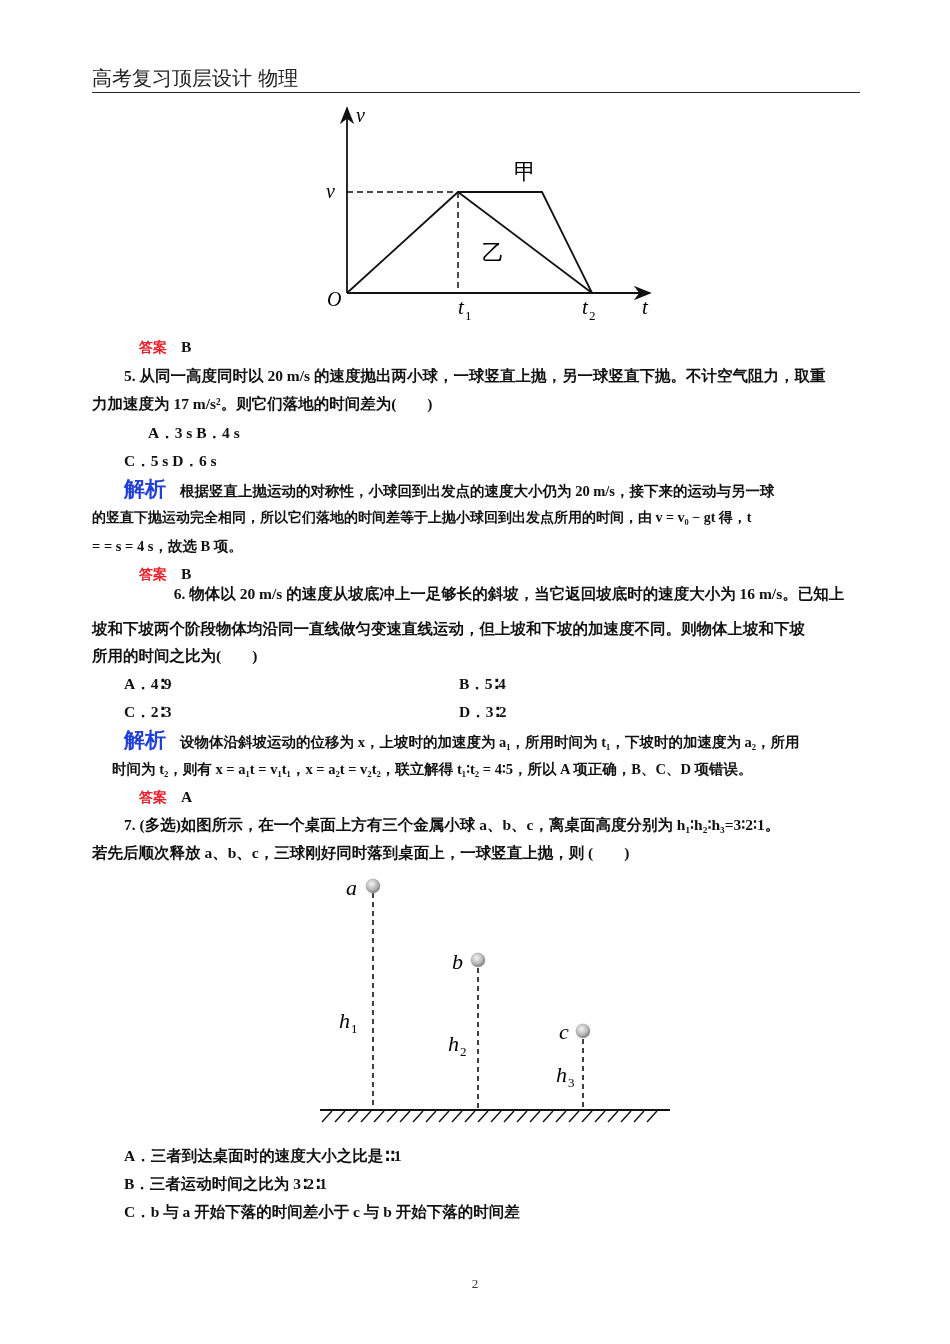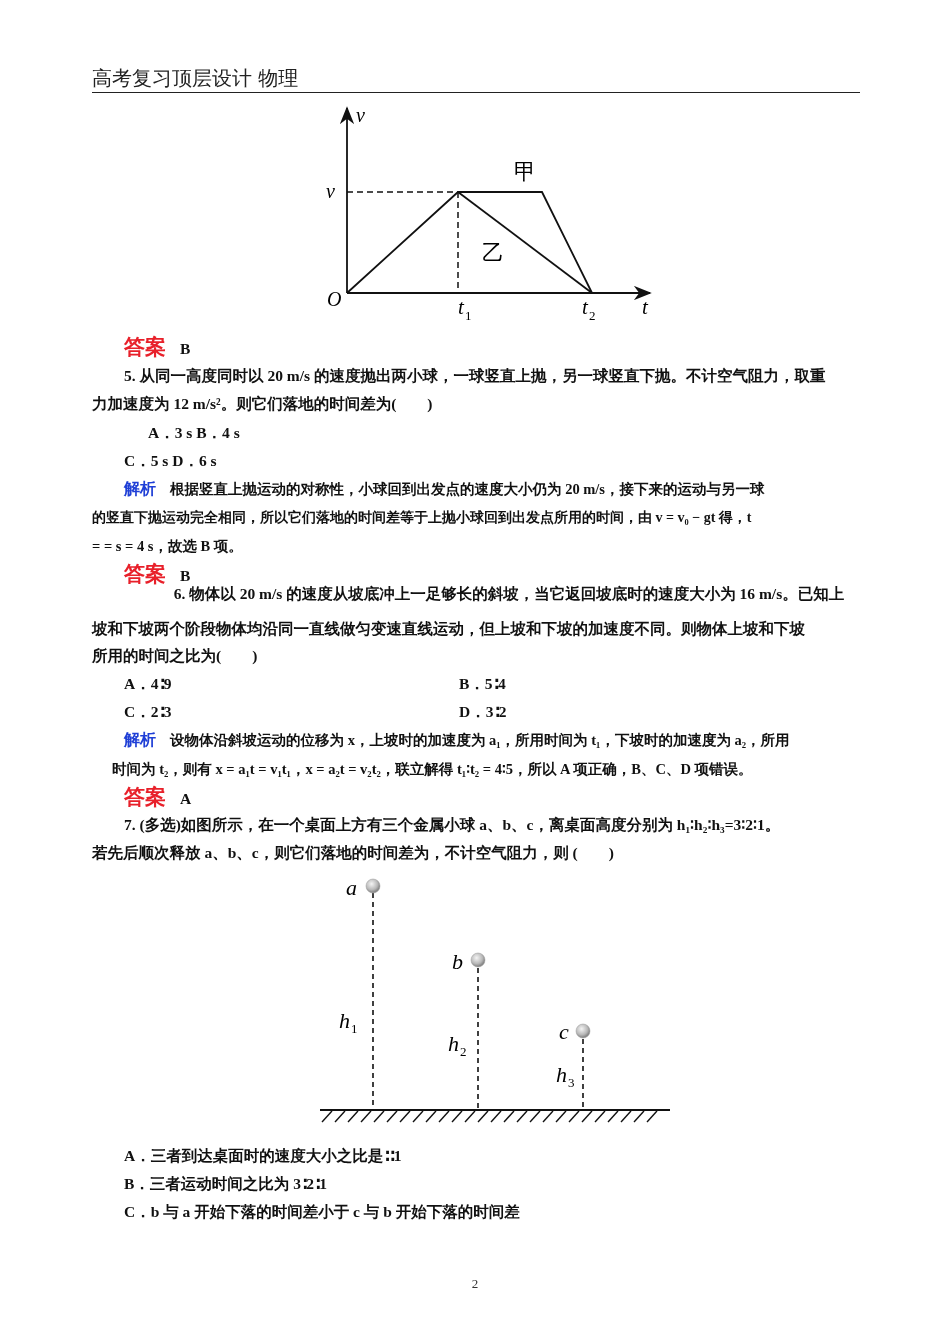--- a/index.html
+++ b/index.html
@@ -5,22 +5,22 @@
   html, body { margin: 0; padding: 0; background: #ffffff; }
   body { width: 950px; height: 1344px; position: relative; overflow: hidden;
          font-family: "Liberation Serif", "DejaVu Serif", serif; color: #111; }
   .header { position: absolute; left: 92px; top: 64px; width: 768px; height: 28px;
             border-bottom: 1.5px solid #222; }
   .header-title { font-family: "DejaVu Sans", sans-serif; font-size: 20px; color: #222;
                   letter-spacing: 0px; line-height: 28px; }
   .line { position: absolute; left: 92px; width: 770px; font-size: 15.5px; font-weight: bold;
           line-height: 20px; white-space: nowrap; }
   .indent { left: 124px; }
-  .ans-label { color: #e8202a; font-family: "DejaVu Sans", sans-serif; font-weight: bold; font-size: 21px; }
-  .ana-label { color: #1f3fd6; font-family: Liberation Mono, monospace; font-weight: bold; font-size: 16px; }
+  .ans-label { color: #e8202a; font-family: "DejaVu Sans", sans-serif; font-weight: bold; font-size: 14px; margin-left: 15px; }
+  .ana-label { color: #1f3fd6; font-family: Liberation Serif, serif; font-weight: bold; font-size: 21px; }
   .gap { display: inline-block; width: 14px; }
   .page-num { position: absolute; left: 0; width: 950px; top: 1276px; text-align: center;
               font-size: 13px; color: #333; font-family: "Liberation Serif", serif; }
   svg text { font-family: "Liberation Serif", serif; }
 </style>
 </head>
 <body>
 
 <div class="header">
   <span class="header-title">高考复习顶层设计  物理</span>
@@ -52,21 +52,21 @@
   <text x="269" y="220" font-size="13">2</text>
   <text x="194" y="79" font-size="22" style="font-family:'DejaVu Sans',sans-serif">甲</text>
   <text x="162" y="160" font-size="22" style="font-family:'DejaVu Sans',sans-serif">乙</text>
 </svg>
 
 <div class="line indent" style="top:337px;">
   <span class="ans-label">答案</span><span class="gap"></span><span>B</span>
 </div>
 
 <div class="line indent" style="top:366px;">5. 从同一高度同时以 20 m/s 的速度抛出两小球，一球竖直上抛，另一球竖直下抛。不计空气阻力，取重</div>
-<div class="line" style="top:394px;">力加速度为 12 m/s²。则它们落地的时间差为(　　)</div>
+<div class="line" style="top:394px;">力加速度为 17 m/s²。则它们落地的时间差为(　　)</div>
 <div class="line indent" style="top:423px;margin-left:24px;">
   <span>A．3 s</span>
   <span>B．4 s</span>
 </div>
 <div class="line indent" style="top:451px;">
   <span>C．5 s</span>
   <span>D．6 s</span>
 </div>
 <div class="line indent" style="top:479px;font-size:14.5px;">
   <span class="ana-label">解析</span><span class="gap"></span><span>根据竖直上抛运动的对称性，小球回到出发点的速度大小仍为 20 m/s，接下来的运动与另一球</span>
@@ -90,21 +90,21 @@
 <div class="line" style="top:702px;left:459px;width:300px;">D．3∶2</div>
 <div class="line indent" style="top:730px;font-size:14.5px;">
   <span class="ana-label">解析</span><span class="gap"></span><span>设物体沿斜坡运动的位移为 x，上坡时的加速度为 a₁，所用时间为 t₁，下坡时的加速度为 a₂，所用</span>
 </div>
 <div class="line" style="top:759px;font-size:14.5px;padding-left:20px;">时间为 t₂，则有 x = a₁t = v₁t₁，x = a₂t = v₂t₂，联立解得 t₁∶t₂ = 4∶5，所以 A 项正确，B、C、D 项错误。</div>
 <div class="line indent" style="top:787px;">
   <span class="ans-label">答案</span><span class="gap"></span><span>A</span>
 </div>
 
 <div class="line indent" style="top:815px;">7. (多选)如图所示，在一个桌面上方有三个金属小球 a、b、c，离桌面高度分别为 h₁∶h₂∶h₃=3∶2∶1。</div>
-<div class="line" style="top:843px;">若先后顺次释放 a、b、c，则它们落地的时间差为，不计空气阻力，则 (　　)</div>
+<div class="line" style="top:843px;">若先后顺次释放 a、b、c，三球刚好同时落到桌面上，一球竖直上抛，则 (　　)</div>
 
 <svg style="position:absolute;left:310px;top:865px;" width="370" height="265" viewBox="0 0 370 265">
   <defs>
     <radialGradient id="ballg" cx="40%" cy="35%" r="60%">
       <stop offset="0%" stop-color="#f4f4f4"></stop>
       <stop offset="70%" stop-color="#b8b8b8"></stop>
       <stop offset="100%" stop-color="#888"></stop>
     </radialGradient>
   </defs>
 

